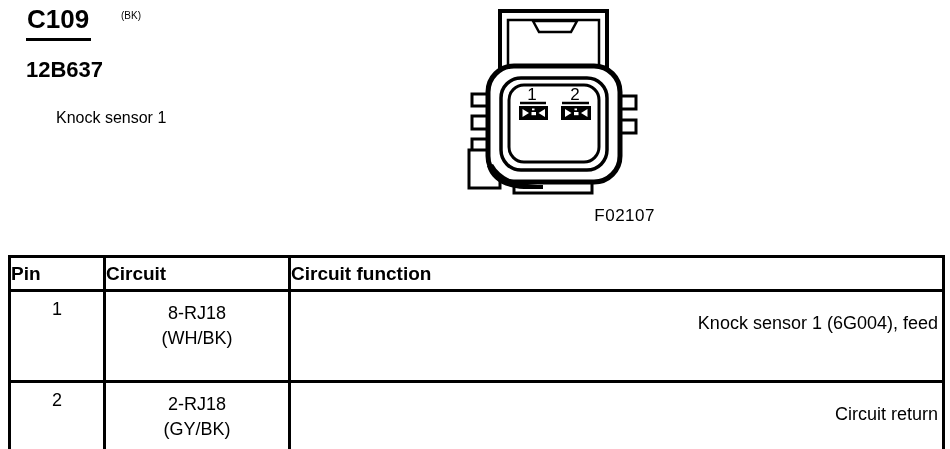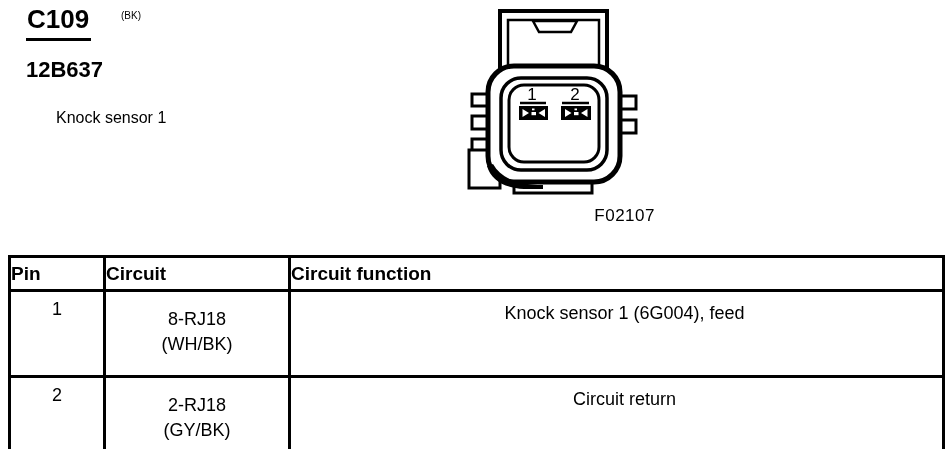--- a/index.html
+++ b/index.html
@@ -43,22 +43,22 @@
   #pinout-table th,#pinout-table td{
     border:3px solid #000000;
     font-size:18px;
   }
   #pinout-table th{
     font-size:19px;font-weight:bold;text-align:left;
     height:31px;vertical-align:middle;padding:0;
   }
   #pinout-table td{height:67px;vertical-align:top;}
   td.cell-pin{text-align:center;padding-top:7px;}
-  td.cell-circuit{text-align:center;padding-top:15px;line-height:25px;margin-left:13px;}
-  td.cell-function{text-align:center;padding:11px 4px 0 20px;}
+  td.cell-circuit{text-align:center;padding-top:9px;line-height:25px;margin-left:13px;}
+  td.cell-function{text-align:right;padding:21px 4px 0 20px;}
   .col-pin{width:95px;}
   .col-circuit{width:185px;}
   .col-function{width:654px;}
 </style>
 </head>
 <body>
 
 <div id="id-block">
   <div class="connector-id">C109</div>
   <div class="color-code">(BK)</div>

